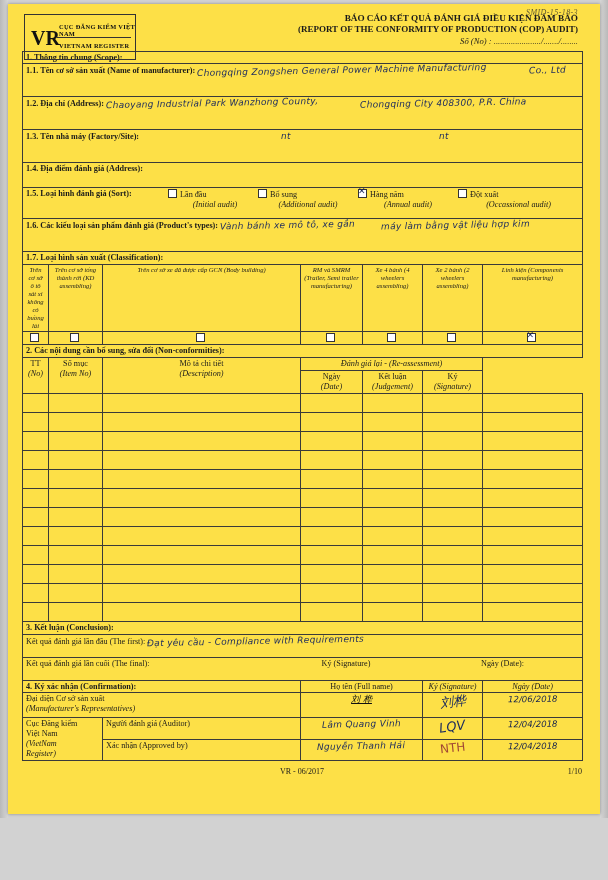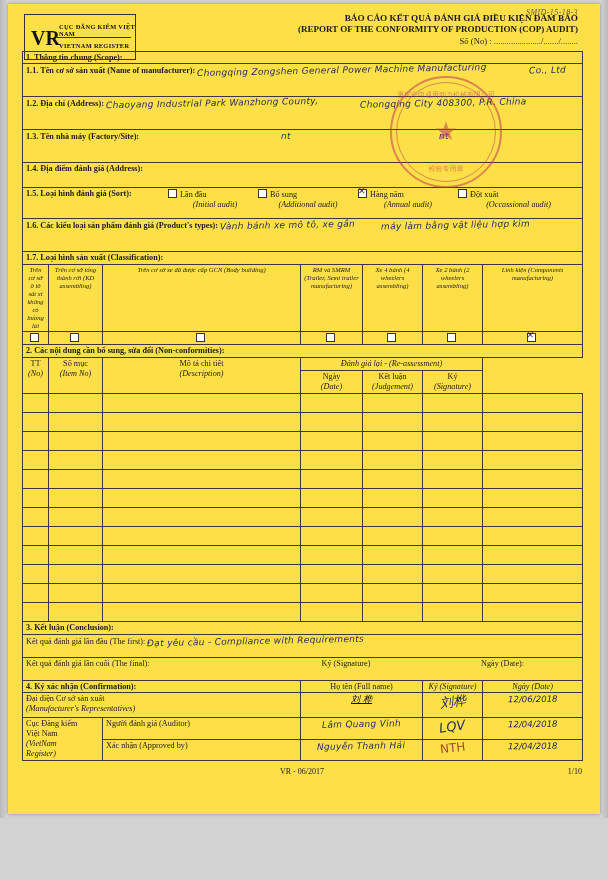--- a/index.html
+++ b/index.html
@@ -47,21 +47,21 @@
   .title-block {
     text-align: right;
     margin-left: 118px;
     margin-right: 4px;
     padding-top: 3px;
     line-height: 1.18;
   }
   .t1 { font-weight: bold; font-size: 9.2px; }
   .t2 { font-weight: bold; font-size: 9.2px; }
   .t3 { font-weight: bold; font-size: 9px; }
-  .t4 { font-size: 8.6px; margin-top: 2px; }
+  .t4 { font-size: 8.6px; margin-top: 2px; font-style: italic; }
 
   
   .logo {
     position: absolute;
     left: 2px;
     top: 4px;
     width: 112px;
     height: 46px;
     border: 1px solid #333;
     box-sizing: border-box;
@@ -608,23 +608,18 @@
           <td class="c"><span class="hand2">12/04/2018</span></td>
         </tr>
       </tbody>
         </table>
 
       <div class="footer-line">
         <div class="ctr">VR - 06/2017</div>
         <div class="pg">1/10</div>
       </div>
 
-      <div class="stamp">
-        <div class="stamp-text">重庆宗申通用动力机械有限公司</div>
-        <div class="star">★</div>
-        <div class="stamp-text bot">检验专用章</div>
-      </div>
 
     </div>
   </div>
 
 
 </div>
 
 </body></html>

